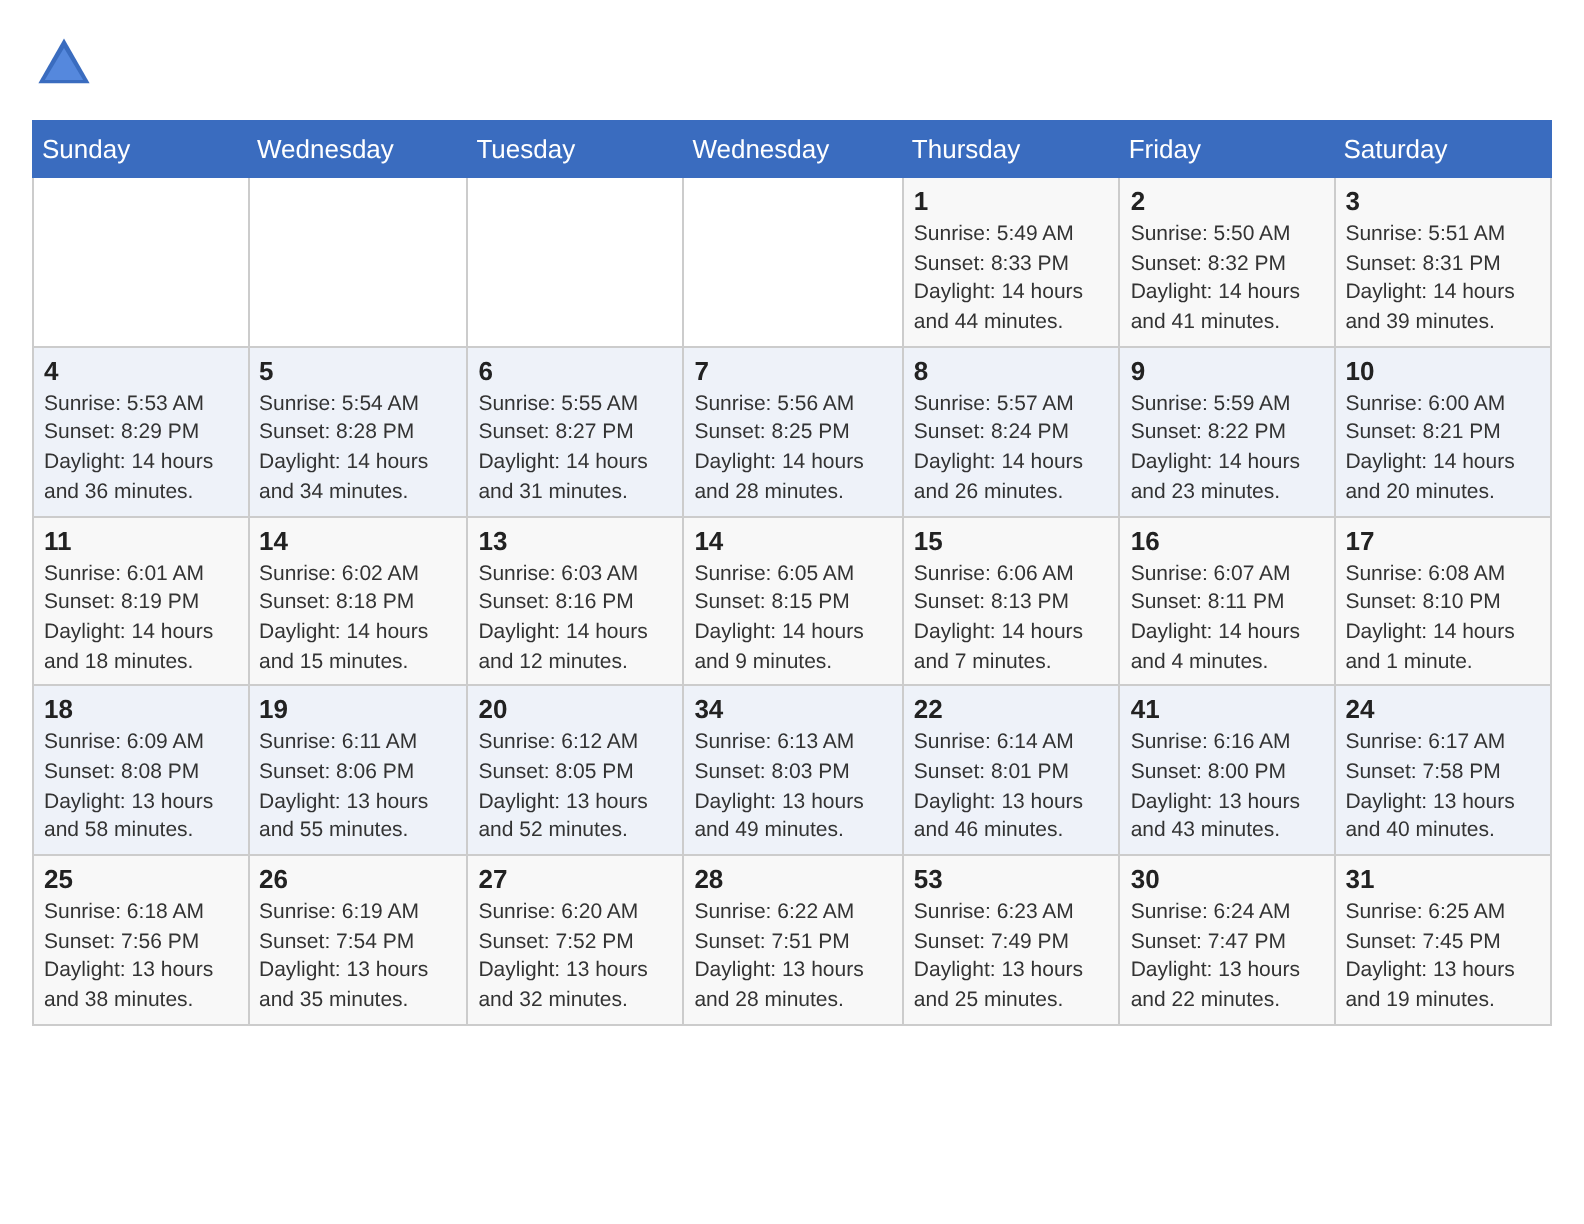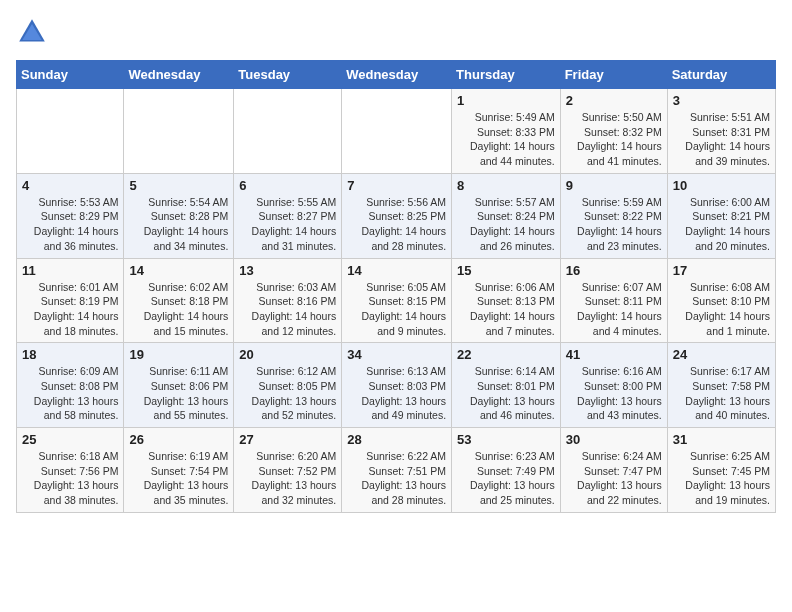--- a/index.html
+++ b/index.html
@@ -57,21 +57,21 @@
       width: 100%;
       border-collapse: collapse;
       font-size: 11px;
     }
     thead tr th {
       background-color: #3a6cbf;
       color: #fff;
       padding: 6px 4px;
       text-align: left;
       font-size: 13px;
-      font-weight: bold;
+      font-weight: normal;
       border: 1px solid #3a6cbf;
     }
     tbody tr td {
       border: 1px solid #ccc;
       vertical-align: top;
       padding: 4px 5px;
       width: 113px;
       height: 80px;
       background: #fff;
     }
@@ -85,21 +85,20 @@
       font-weight: bold;
       font-size: 13px;
       color: #222;
       display: block;
       margin-bottom: 2px;
     }
     .day-detail {
       color: #333;
       font-size: 10.5px;
       line-height: 1.4;
-      text-align: right;
     }
     .empty-cell {
       background: #fff !important;
     }
   </style>
 </head>
 <body>
 
 <div class="header">
   <div class="logo">

